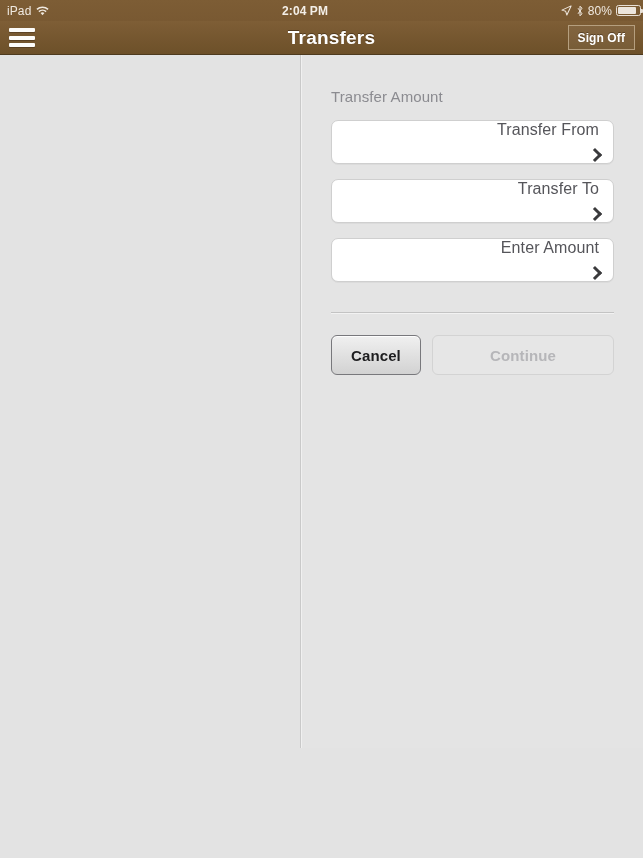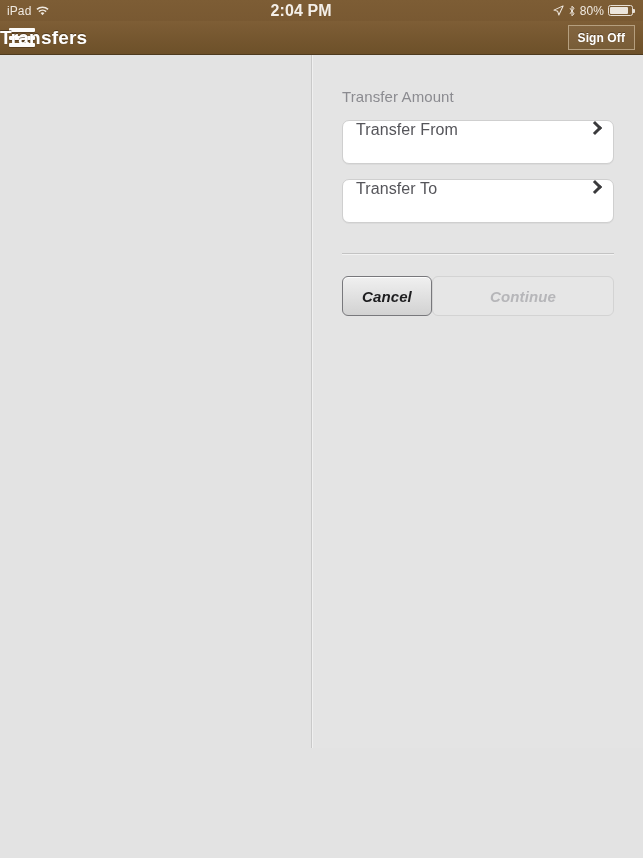--- a/index.html
+++ b/index.html
@@ -50,30 +50,30 @@
   .wifi-icon {
     display: inline-block;
     width: 13px;
     height: 11px;
     position: relative;
     top: 1px;
   }
   .status-center {
     flex: 1 1 auto;
     text-align: center;
-    font-size: 16px;
+    font-size: 12px;
     font-weight: bold;
     color: #f4efe8;
     letter-spacing: 0.1px;
   }
   .status-right {
     display: flex;
     align-items: center;
     gap: 4px;
-    padding-right: 10px;
+    padding-right: 2px;
     flex: 0 0 auto;
     font-size: 12px;
     color: #f0e9e0;
   }
   .loc-icon { width: 11px; height: 11px; display:inline-block; }
   .bt-icon { width: 8px; height: 12px; display:inline-block; }
   .batt-pct { font-size: 12px; letter-spacing: 0.1px; }
   .batt-icon {
     width: 25px;
     height: 11px;
@@ -130,25 +130,27 @@
     height: 4px;
     width: 26px;
     background: #fdfcfa;
     border-radius: 1px;
     box-shadow: 0 1px 0 rgba(60,40,20,0.45);
   }
   .nav-title {
     position: absolute;
     left: 0; right: 0;
     top: 6px;
+    text-align: center;
     color: #ffffff;
     font-size: 19px;
     font-weight: bold;
     letter-spacing: 0.2px;
     text-shadow: 0 -1px 0 rgba(50,32,14,0.55);
+    padding-left: 20px;
   }
   .signoff-btn {
     position: absolute;
     right: 8px;
     top: 4px;
     height: 25px;
     padding: 0 9px;
     display: flex;
     align-items: center;
     border: 1px solid #b59f7f;
@@ -196,27 +198,28 @@
 
   .form-list {
     margin: 15px 29px 0 29px;
   }
   .form-row {
     height: 44px;
     background: #ffffff;
     border: 1px solid #cfcfcf;
     border-radius: 7px;
     display: flex;
-    align-items: flex-start;
+    align-items: flex-end;
     justify-content: space-between;
     padding: 0 14px 0 13px;
     margin-bottom: 15px;
     box-sizing: border-box;
     box-shadow: 0 1px 0 rgba(0,0,0,0.04);
     cursor: pointer;
+    flex-direction: column;
   }
   .form-row-label {
     font-size: 16px;
     color: #55555a;
     letter-spacing: 0.1px;
   }
   .chevron {
     width: 9px;
     height: 15px;
     position: relative;
@@ -247,21 +250,21 @@
   .divider {
     margin: 30px 29px 0 29px;
     height: 1px;
     background: #c3c3c3;
     box-shadow: 0 1px 0 #f2f2f2;
   }
 
   .actions {
     margin: 22px 29px 0 29px;
     display: flex;
-    font-style: italic;
+    gap: 11px;
   }
   .btn {
     height: 40px;
     border-radius: 6px;
     display: flex;
     align-items: center;
     justify-content: center;
     font-size: 15px;
     font-weight: bold;
     box-sizing: border-box;
@@ -347,20 +350,24 @@
         <div class="form-row">
           <span class="form-row-label">Transfer From</span>
           <span class="chevron"></span>
         </div>
 
         <div class="form-row">
           <span class="form-row-label">Transfer To</span>
           <span class="chevron"></span>
         </div>
 
+        <div class="form-row">
+          <span class="form-row-label">Enter Amount</span>
+          <span class="chevron"></span>
+        </div>
 
       </div>
 
 
       <div class="divider"></div>
 
       <div class="actions">
         <div class="btn btn-cancel">Cancel</div>
         <div class="btn btn-continue">Continue</div>
       </div>

